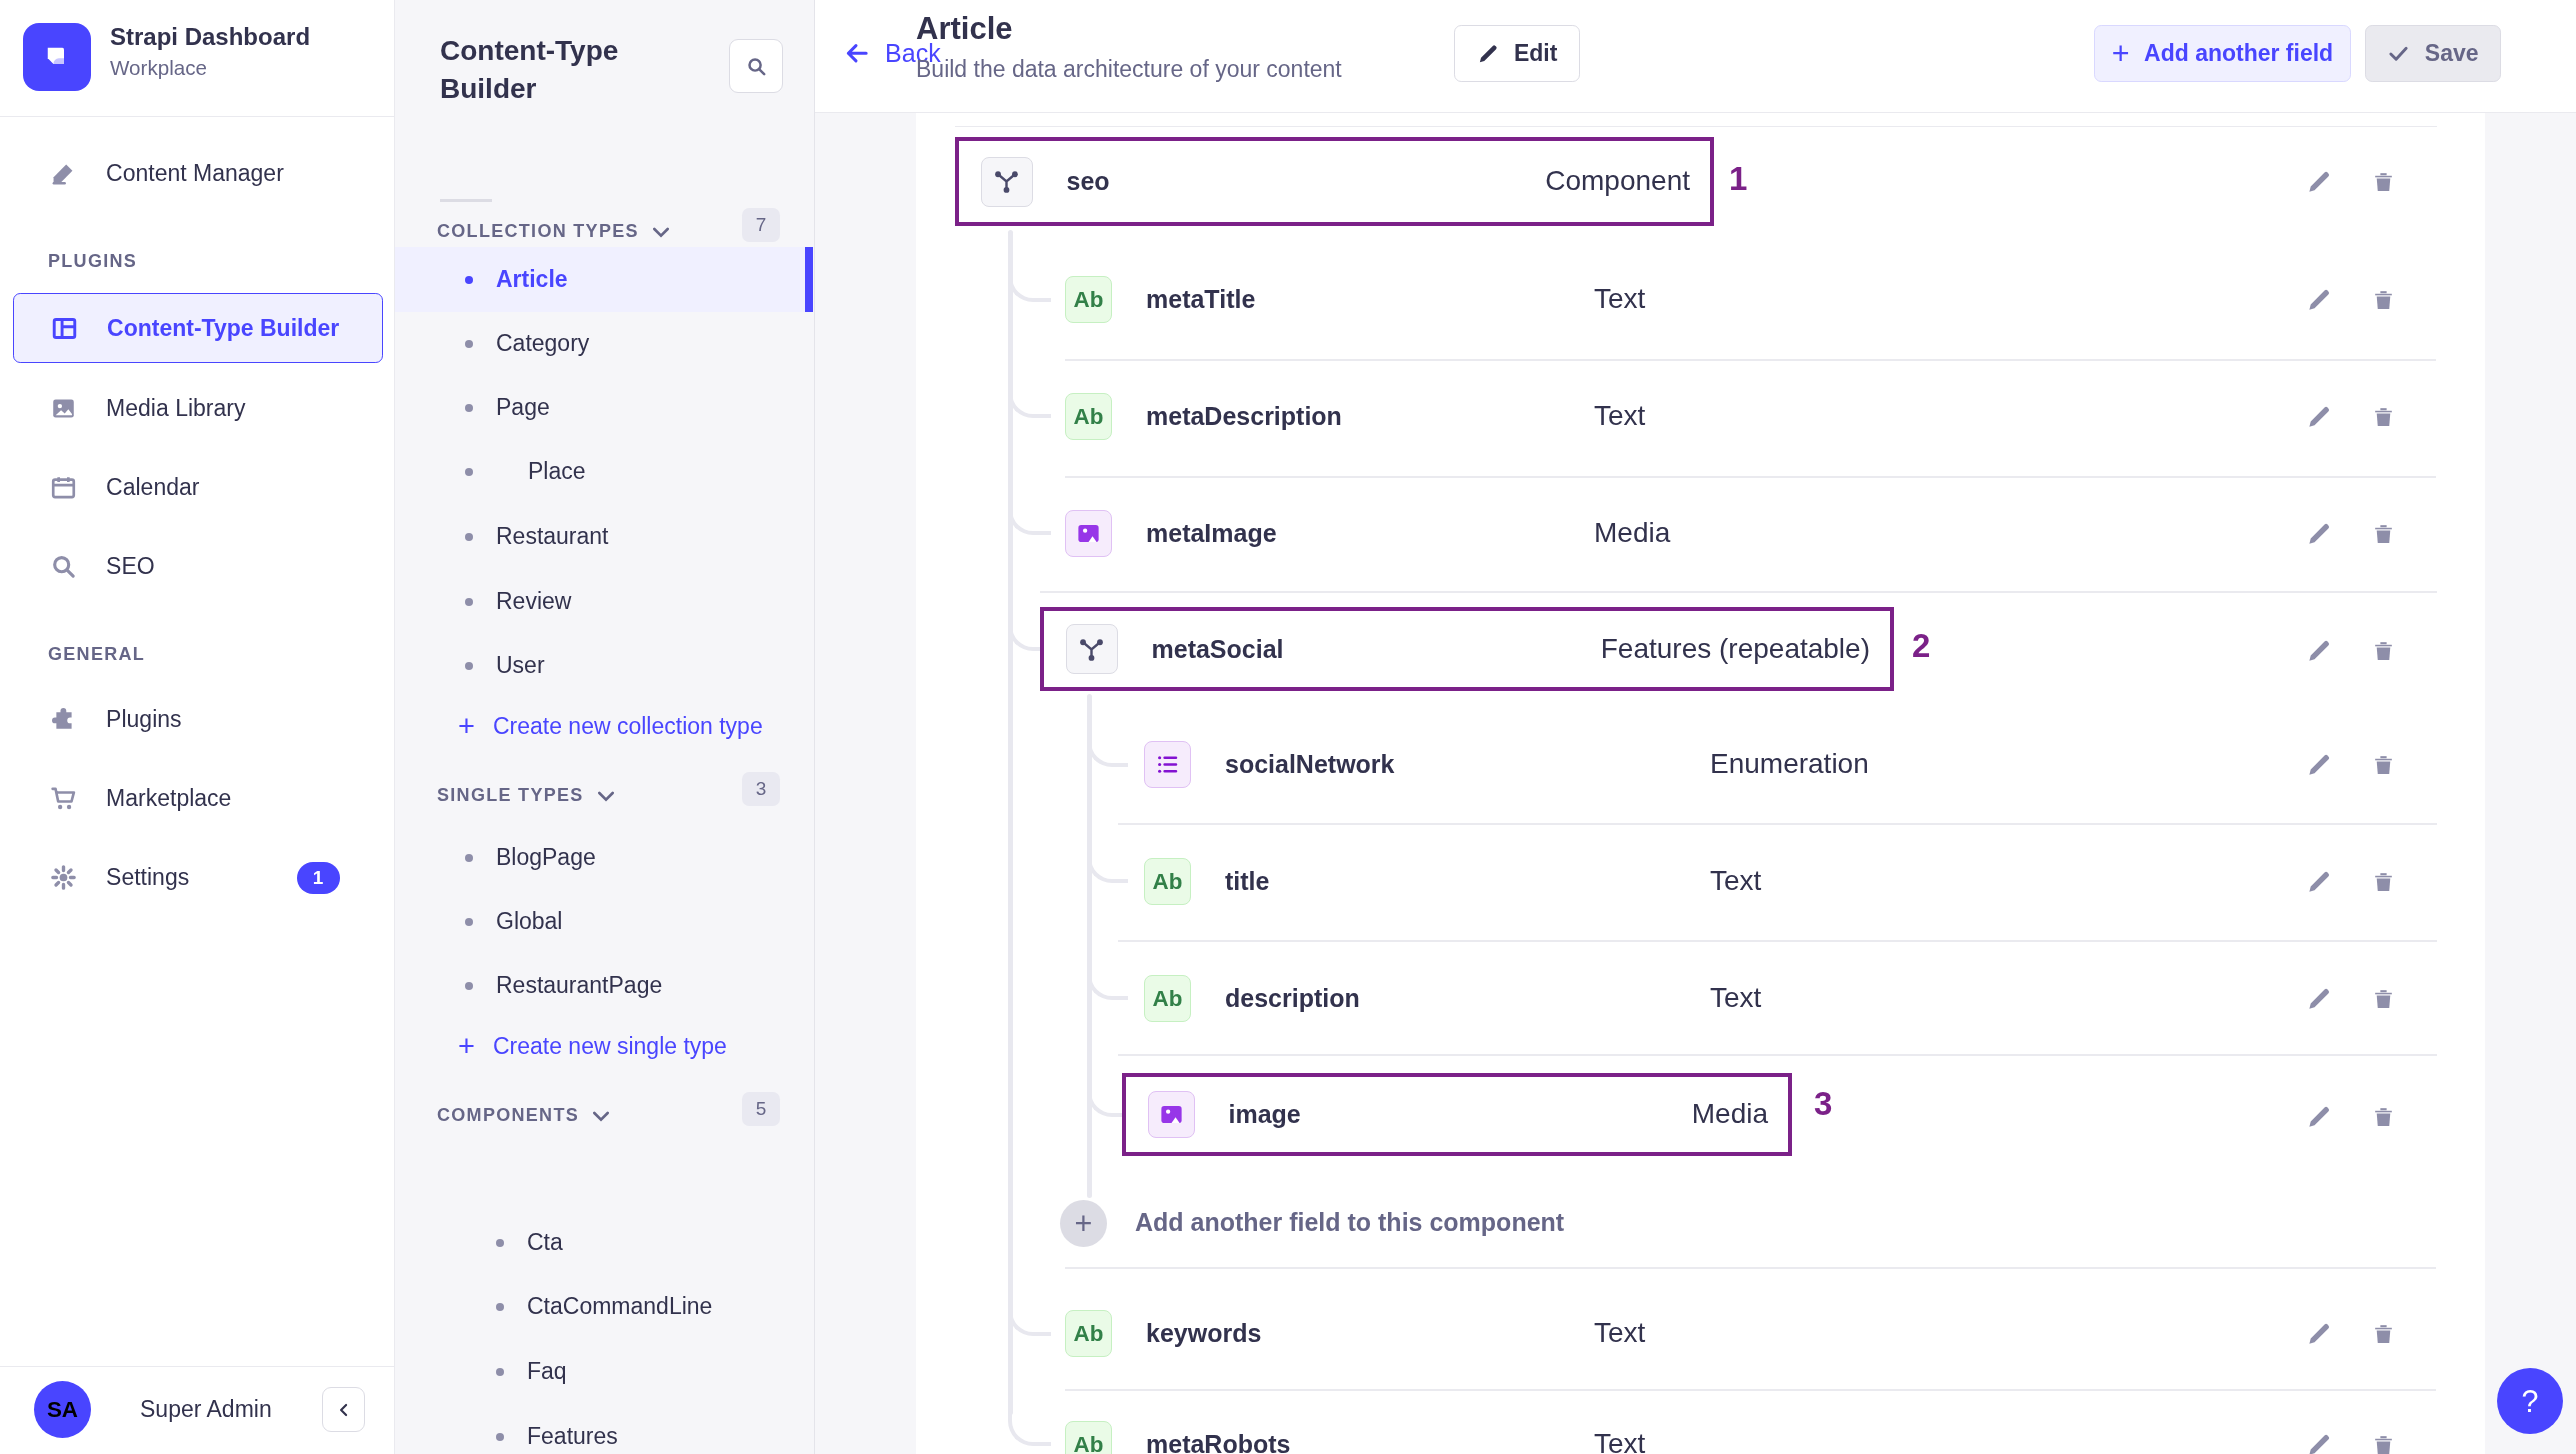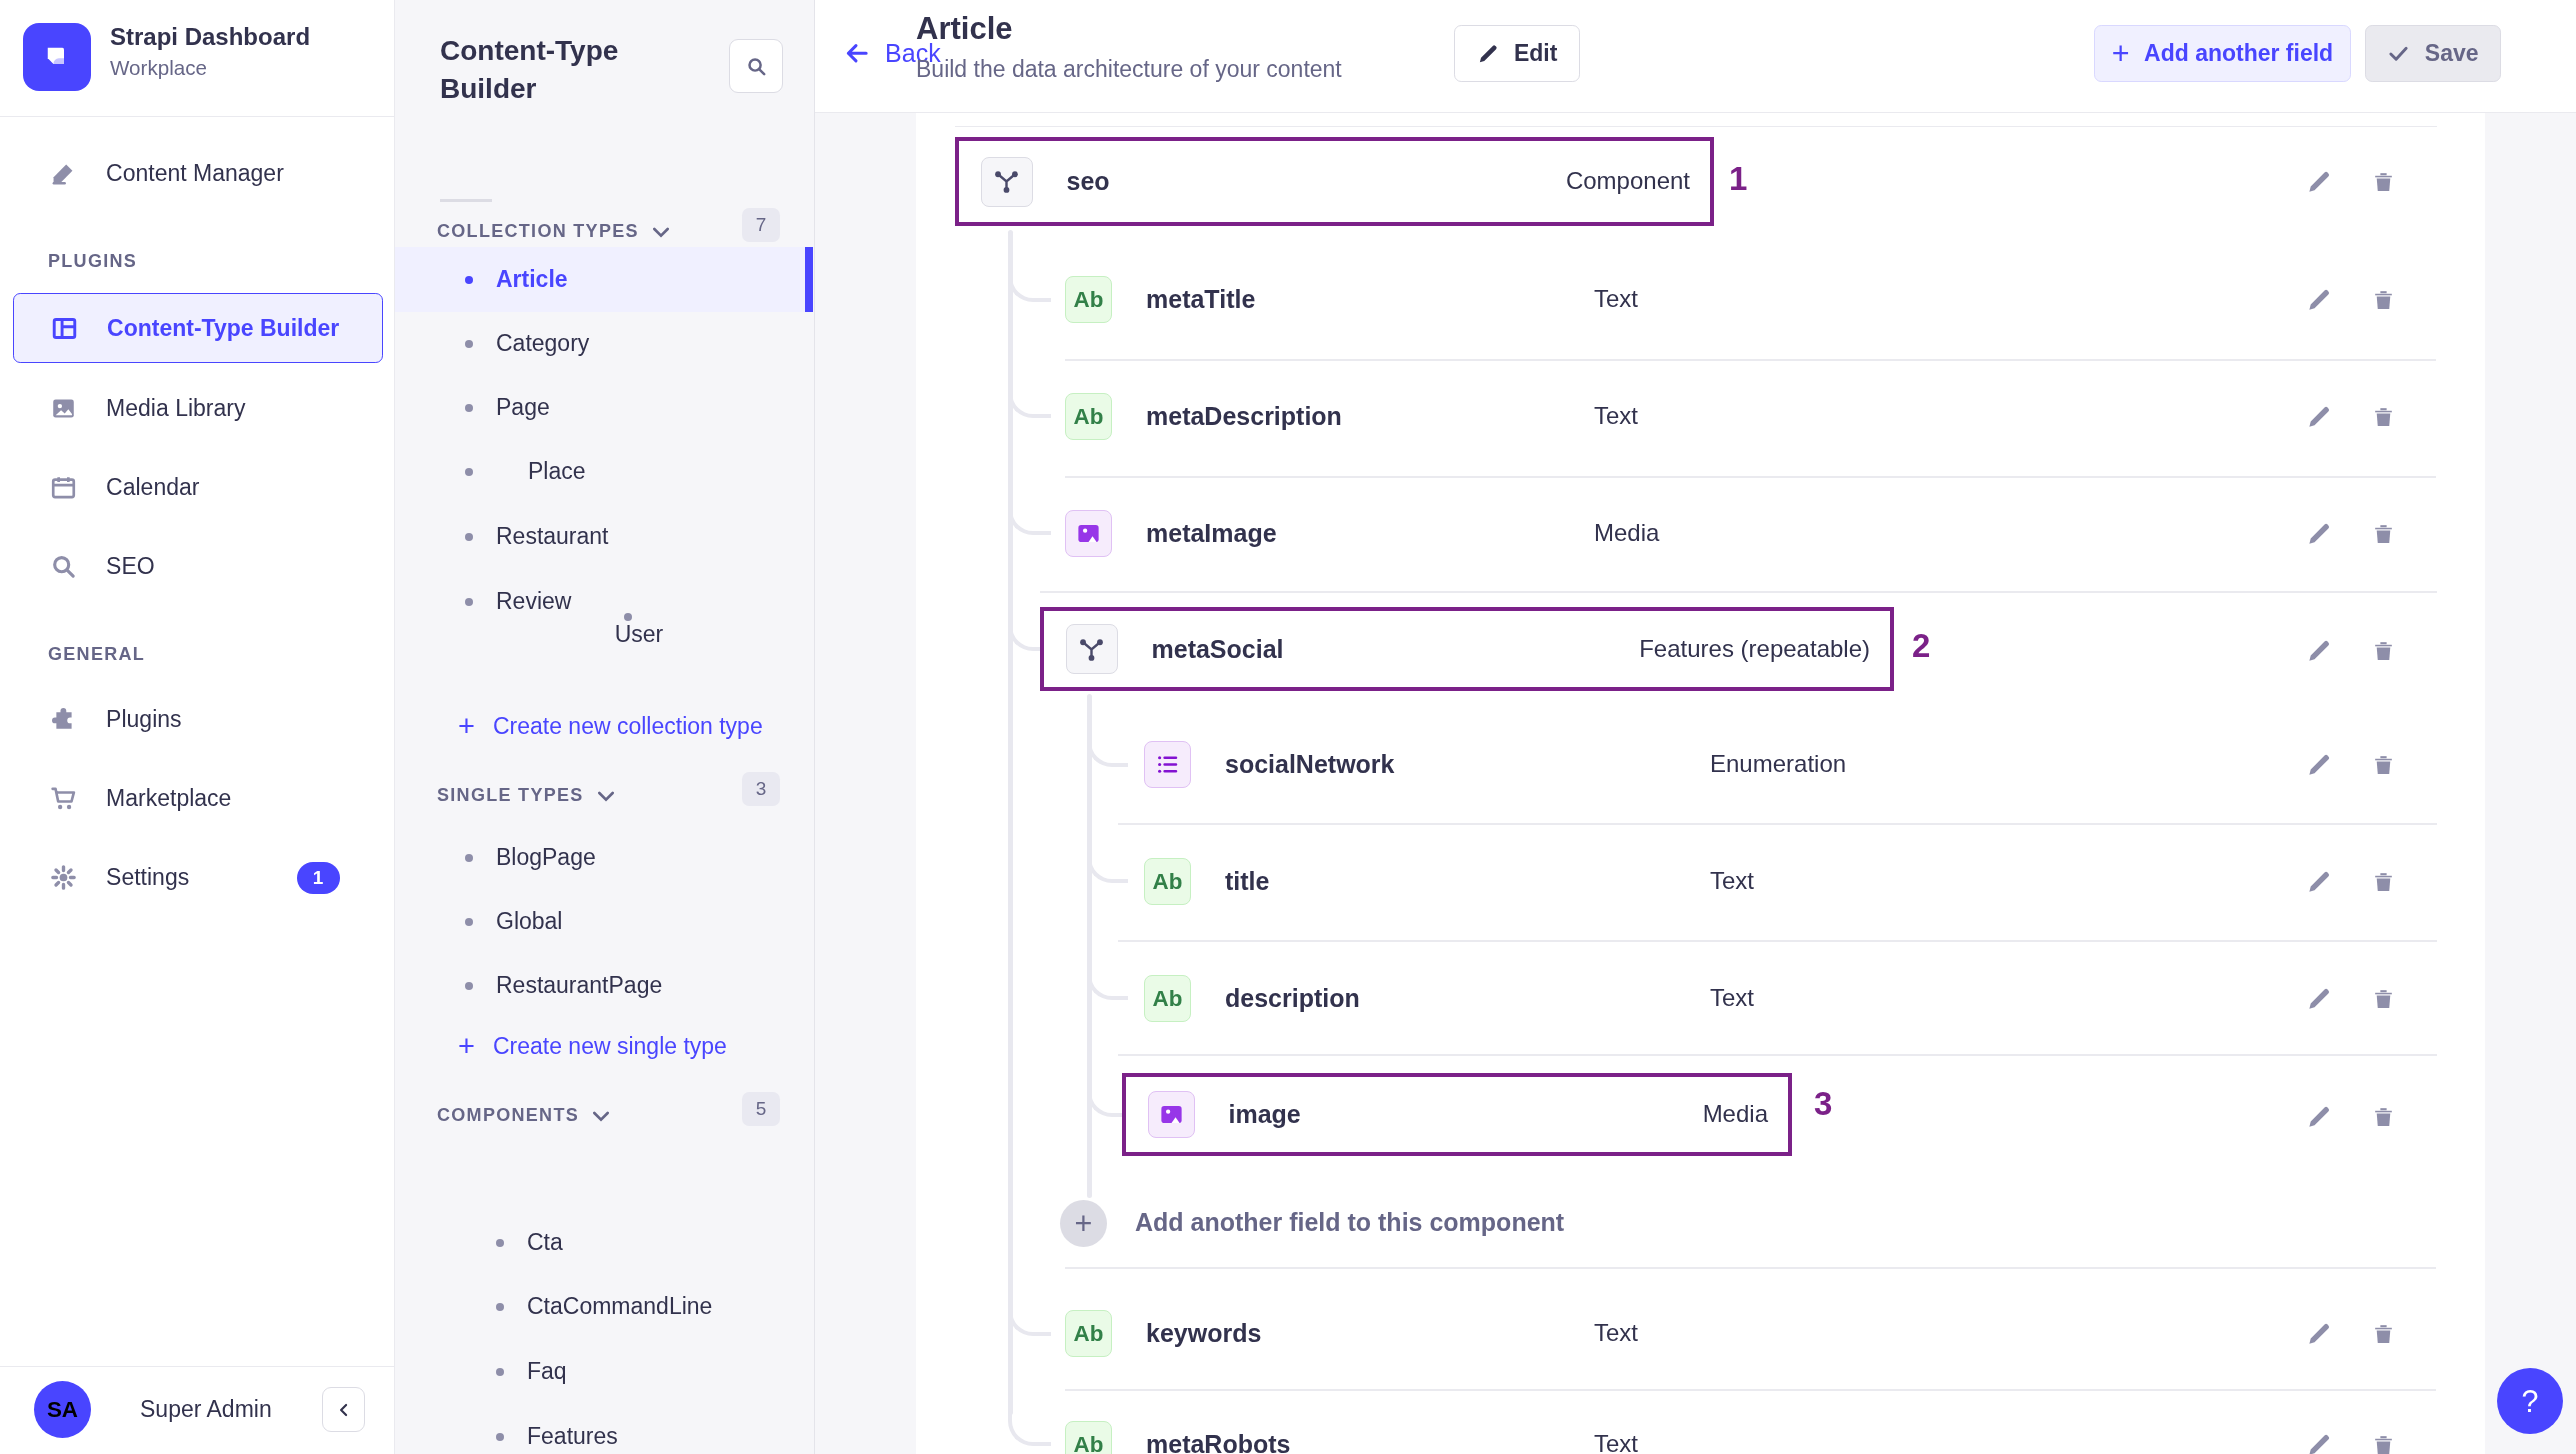--- a/index.html
+++ b/index.html
@@ -59,21 +59,21 @@
   .divider { position:absolute; height:1.8px; background:#EAEAEF; }
   .vline { position:absolute; width:4.5px; background:#E8E8EF; border-radius:2.7px; }
   .elbow { position:absolute; border-left:4.5px solid #E8E8EF; border-bottom:4.5px solid #E8E8EF; border-bottom-left-radius:25px; }
 
   .ficon { position:absolute; width:47px; height:47px; border-radius:8px; display:flex; align-items:center; justify-content:center; }
   .ic-text { background:#EAFBE7; border:1.8px solid #C6F0C2; color:#328048; font-size:22.4px; font-weight:bold; }
   .ic-media { background:#F6ECFC; border:1.8px solid #E0C1F4; }
   .ic-enum { background:#F6ECFC; border:1.8px solid #E0C1F4; }
   .ic-comp { width:52px; height:50px; background:#F6F6F9; border:1.8px solid #DCDCE4; }
   .fname { position:absolute; font-size:25px; font-weight:bold; color:#32324D; height:30.5px; line-height:30.5px; }
-  .ftype { position:absolute; font-size:24px; color:#32324D; height:30.5px; line-height:30.5px; }
+  .ftype { position:absolute; font-size:28px; color:#32324D; height:30.5px; line-height:30.5px; }
   .hl-box { position:absolute; border:4.5px solid #7B2188; background:#fff; display:flex; align-items:center; padding:0 20px 0 21.5px; }
   .hl-box .fname, .hl-box .ftype, .hl-box .ficon { position:static; }
   .hl-box .fname { margin-left:34px; }
   .hl-box .ftype { margin-left:auto; }
   .annot { position:absolute; font-size:33px; font-weight:bold; color:#7B2188; }
   .act { position:absolute; width:30.5px; height:30.5px; display:flex; align-items:center; justify-content:center; cursor:pointer; }
   .addc-circle { position:absolute; width:47px; height:47px; border-radius:50%; background:#DCDCE4; color:#666687; font-size:30.5px; display:flex; align-items:center; justify-content:center; cursor:pointer; }
   .addc-label { position:absolute; font-size:25px; font-weight:bold; color:#666687; cursor:pointer; }
 
   .help-btn { position:absolute; left:2497px; top:1368px; width:66px; height:66px; border-radius:50%; background:#4945FF; color:#fff; font-size:30.5px; display:flex; align-items:center; justify-content:center; cursor:pointer; border:none; }
@@ -228,21 +228,21 @@
         <span>Place</span>
       </div>
     <div class="p2-item" style="top:504px;">
         <span class="dot"></span>
         <span>Restaurant</span>
       </div>
     <div class="p2-item" style="top:569px;">
         <span class="dot"></span>
         <span>Review</span>
       </div>
-    <div class="p2-item" style="top:613px;flex-direction:column;">
+    <div class="p2-item" style="top:633px;">
         <span class="dot"></span>
         <span>User</span>
       </div>
     <div class="p2-link" style="top:697px;">
         <span class="plus">+</span>
         <span>Create new collection type</span>
       </div>
 
     <div class="p2-head" style="top:770px;">
       <span class="hd">SINGLE TYPES</span>

